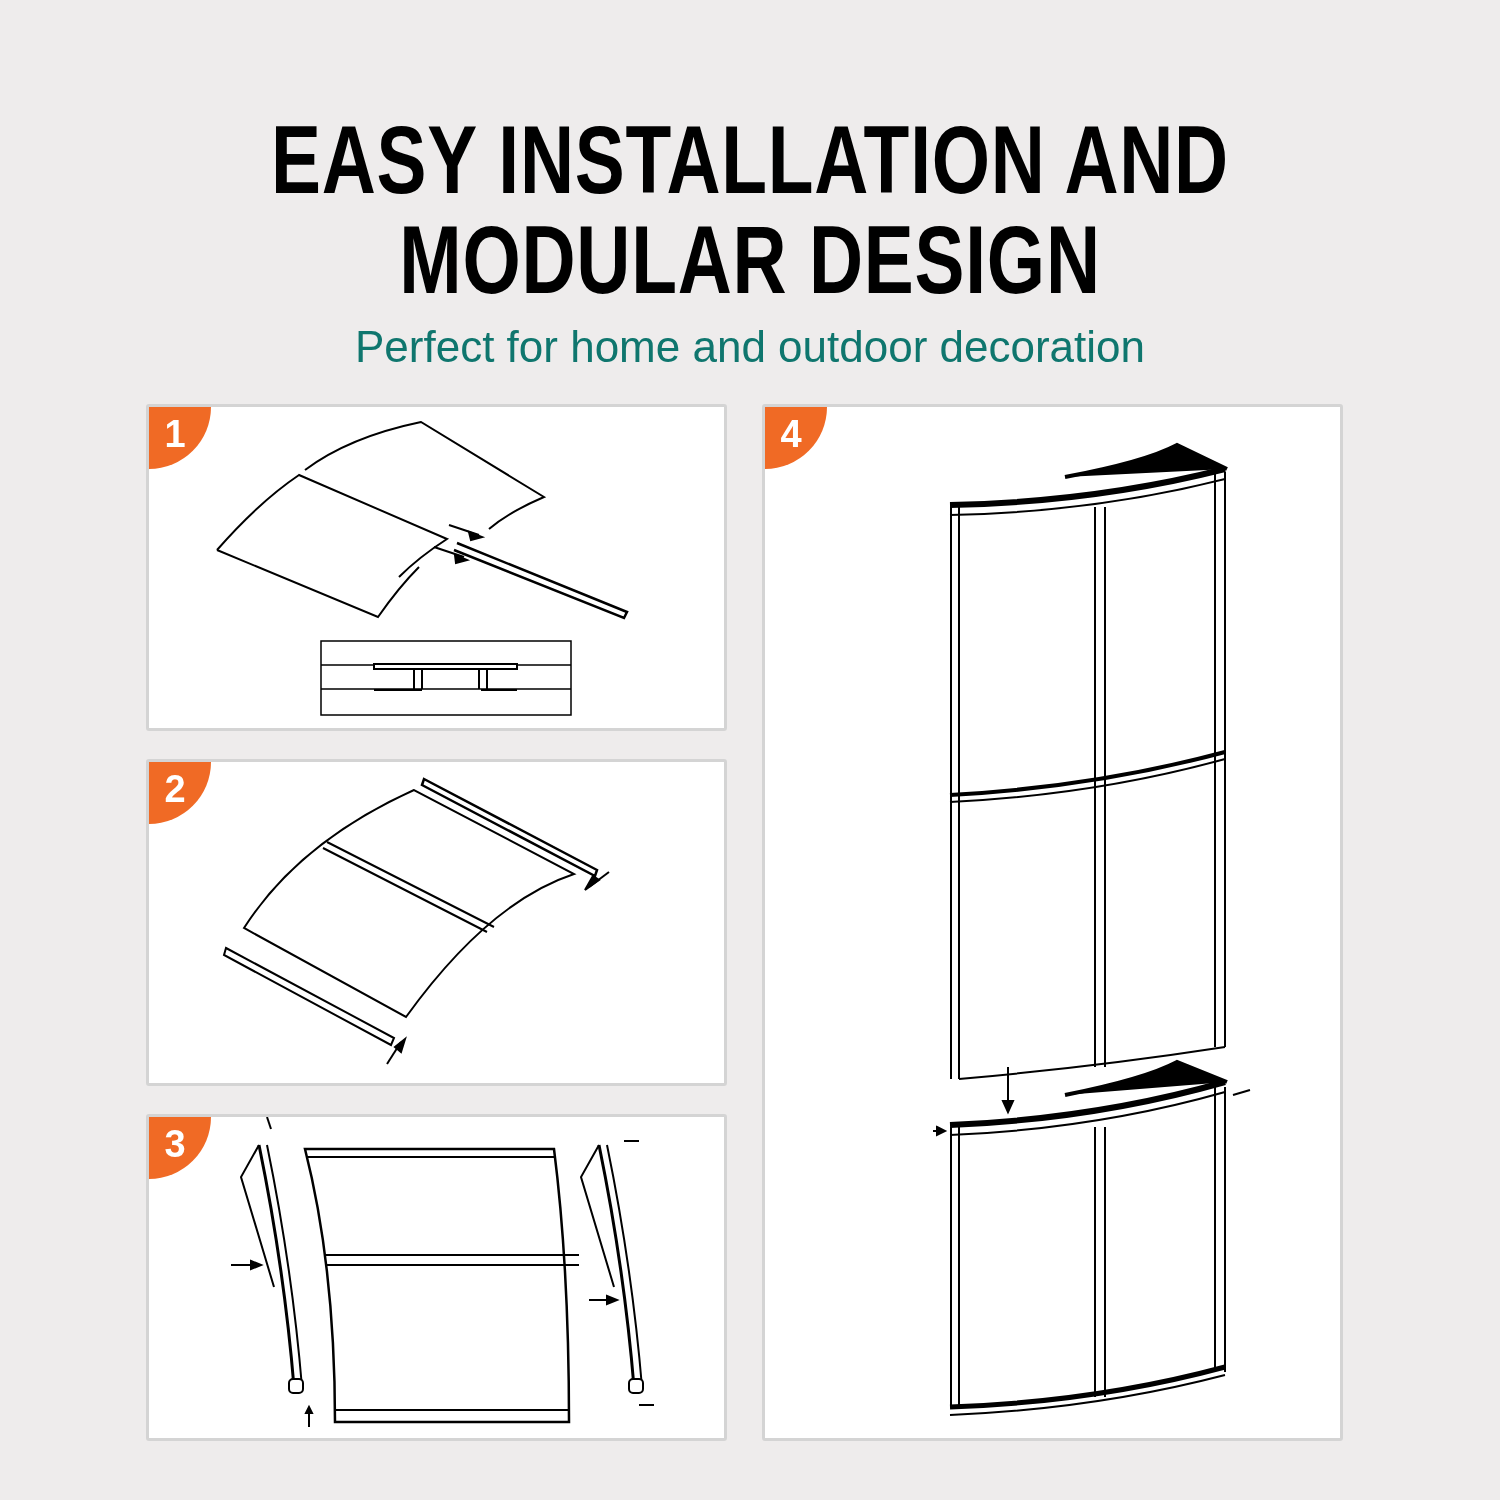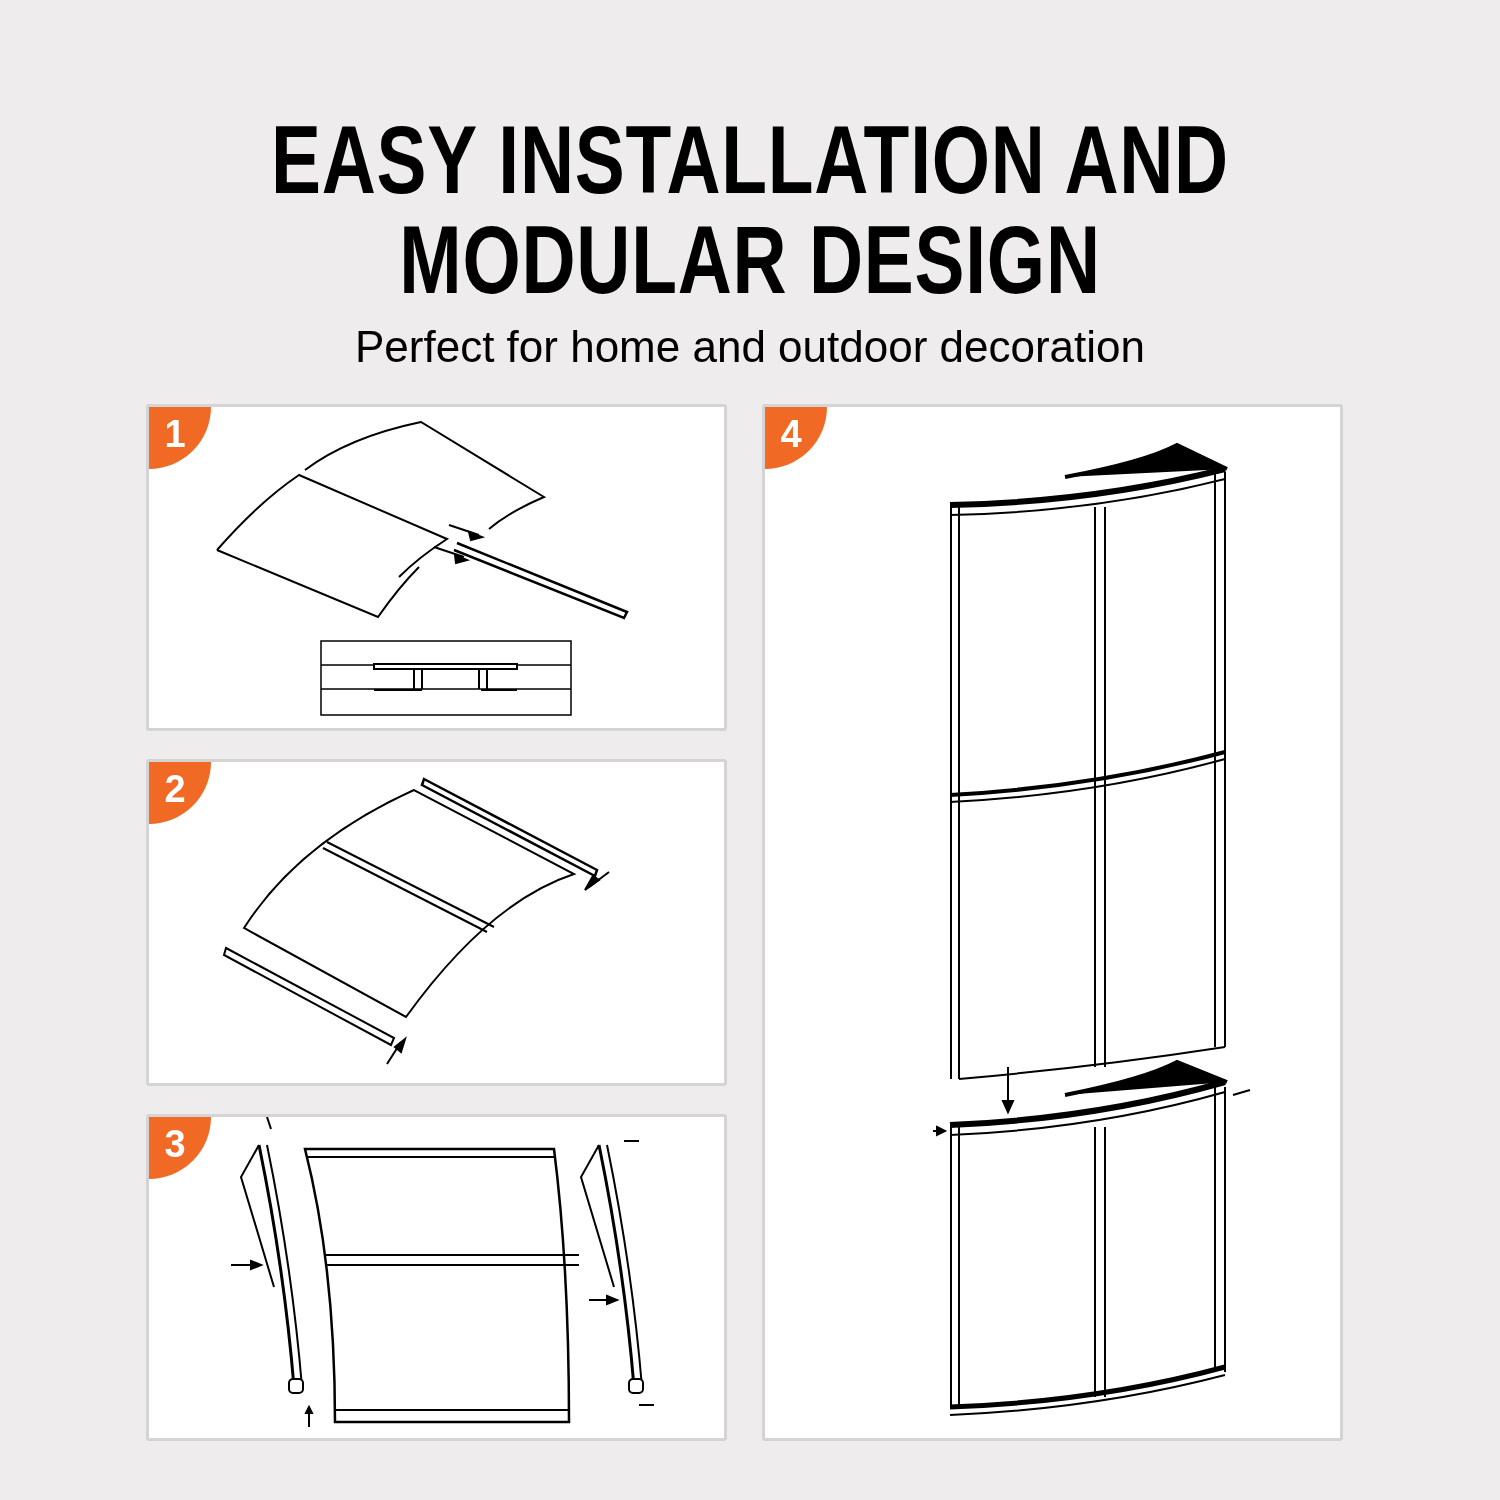--- a/index.html
+++ b/index.html
@@ -15,21 +15,21 @@
     font-weight: bold; color: #000;
     font-size: 96px; line-height: 100px;
     transform: scaleX(0.78);
     transform-origin: center;
     letter-spacing: 1px;
   }
   .title.l1 { top: 110px; }
   .title.l2 { top: 210px; }
   .subtitle {
     position: absolute; left: 0; width: 1500px; top: 322px;
-    text-align: center; font-size: 44px; color: #000000;
+    text-align: center; font-size: 44px; color: #0f766e;
     font-family: "Liberation Sans", sans-serif;
   }
   .panel {
     position: absolute; background: #fff;
     border: 3px solid #d4d4d4; border-radius: 3px;
     box-sizing: border-box; overflow: hidden;
   }
   .badge {
     position: absolute; left: 0; top: 0;
     width: 62px; height: 62px;

